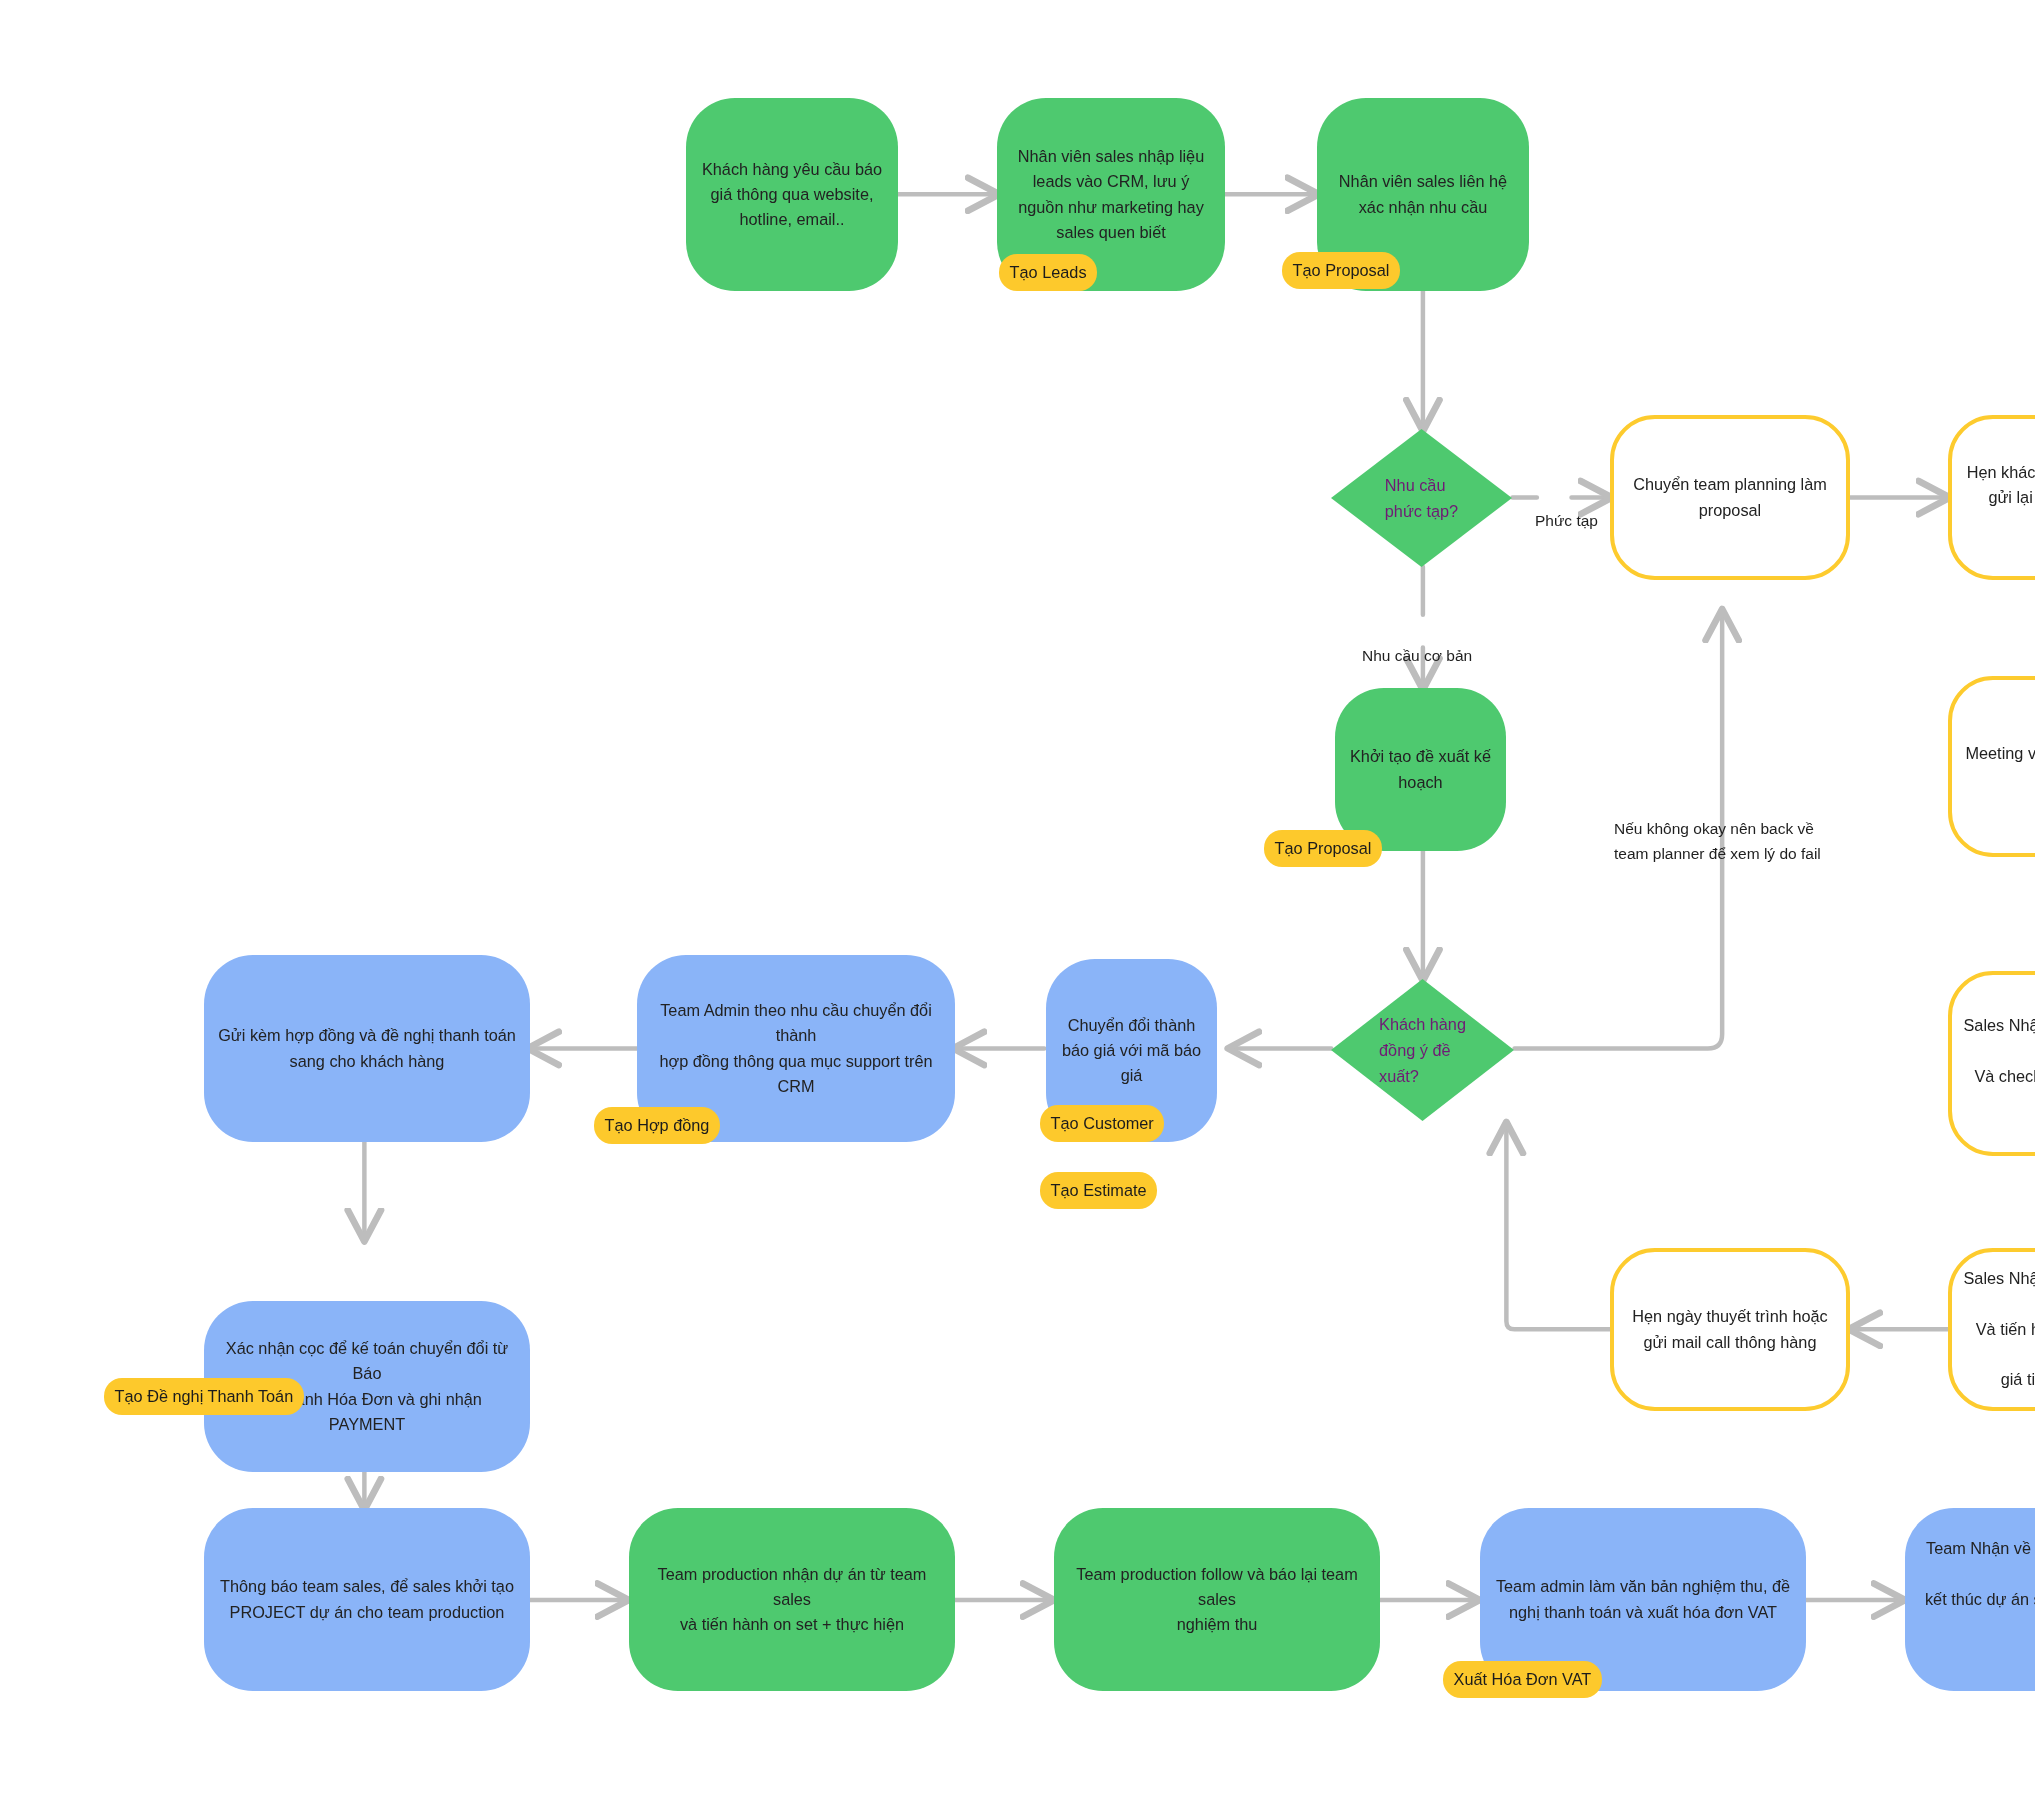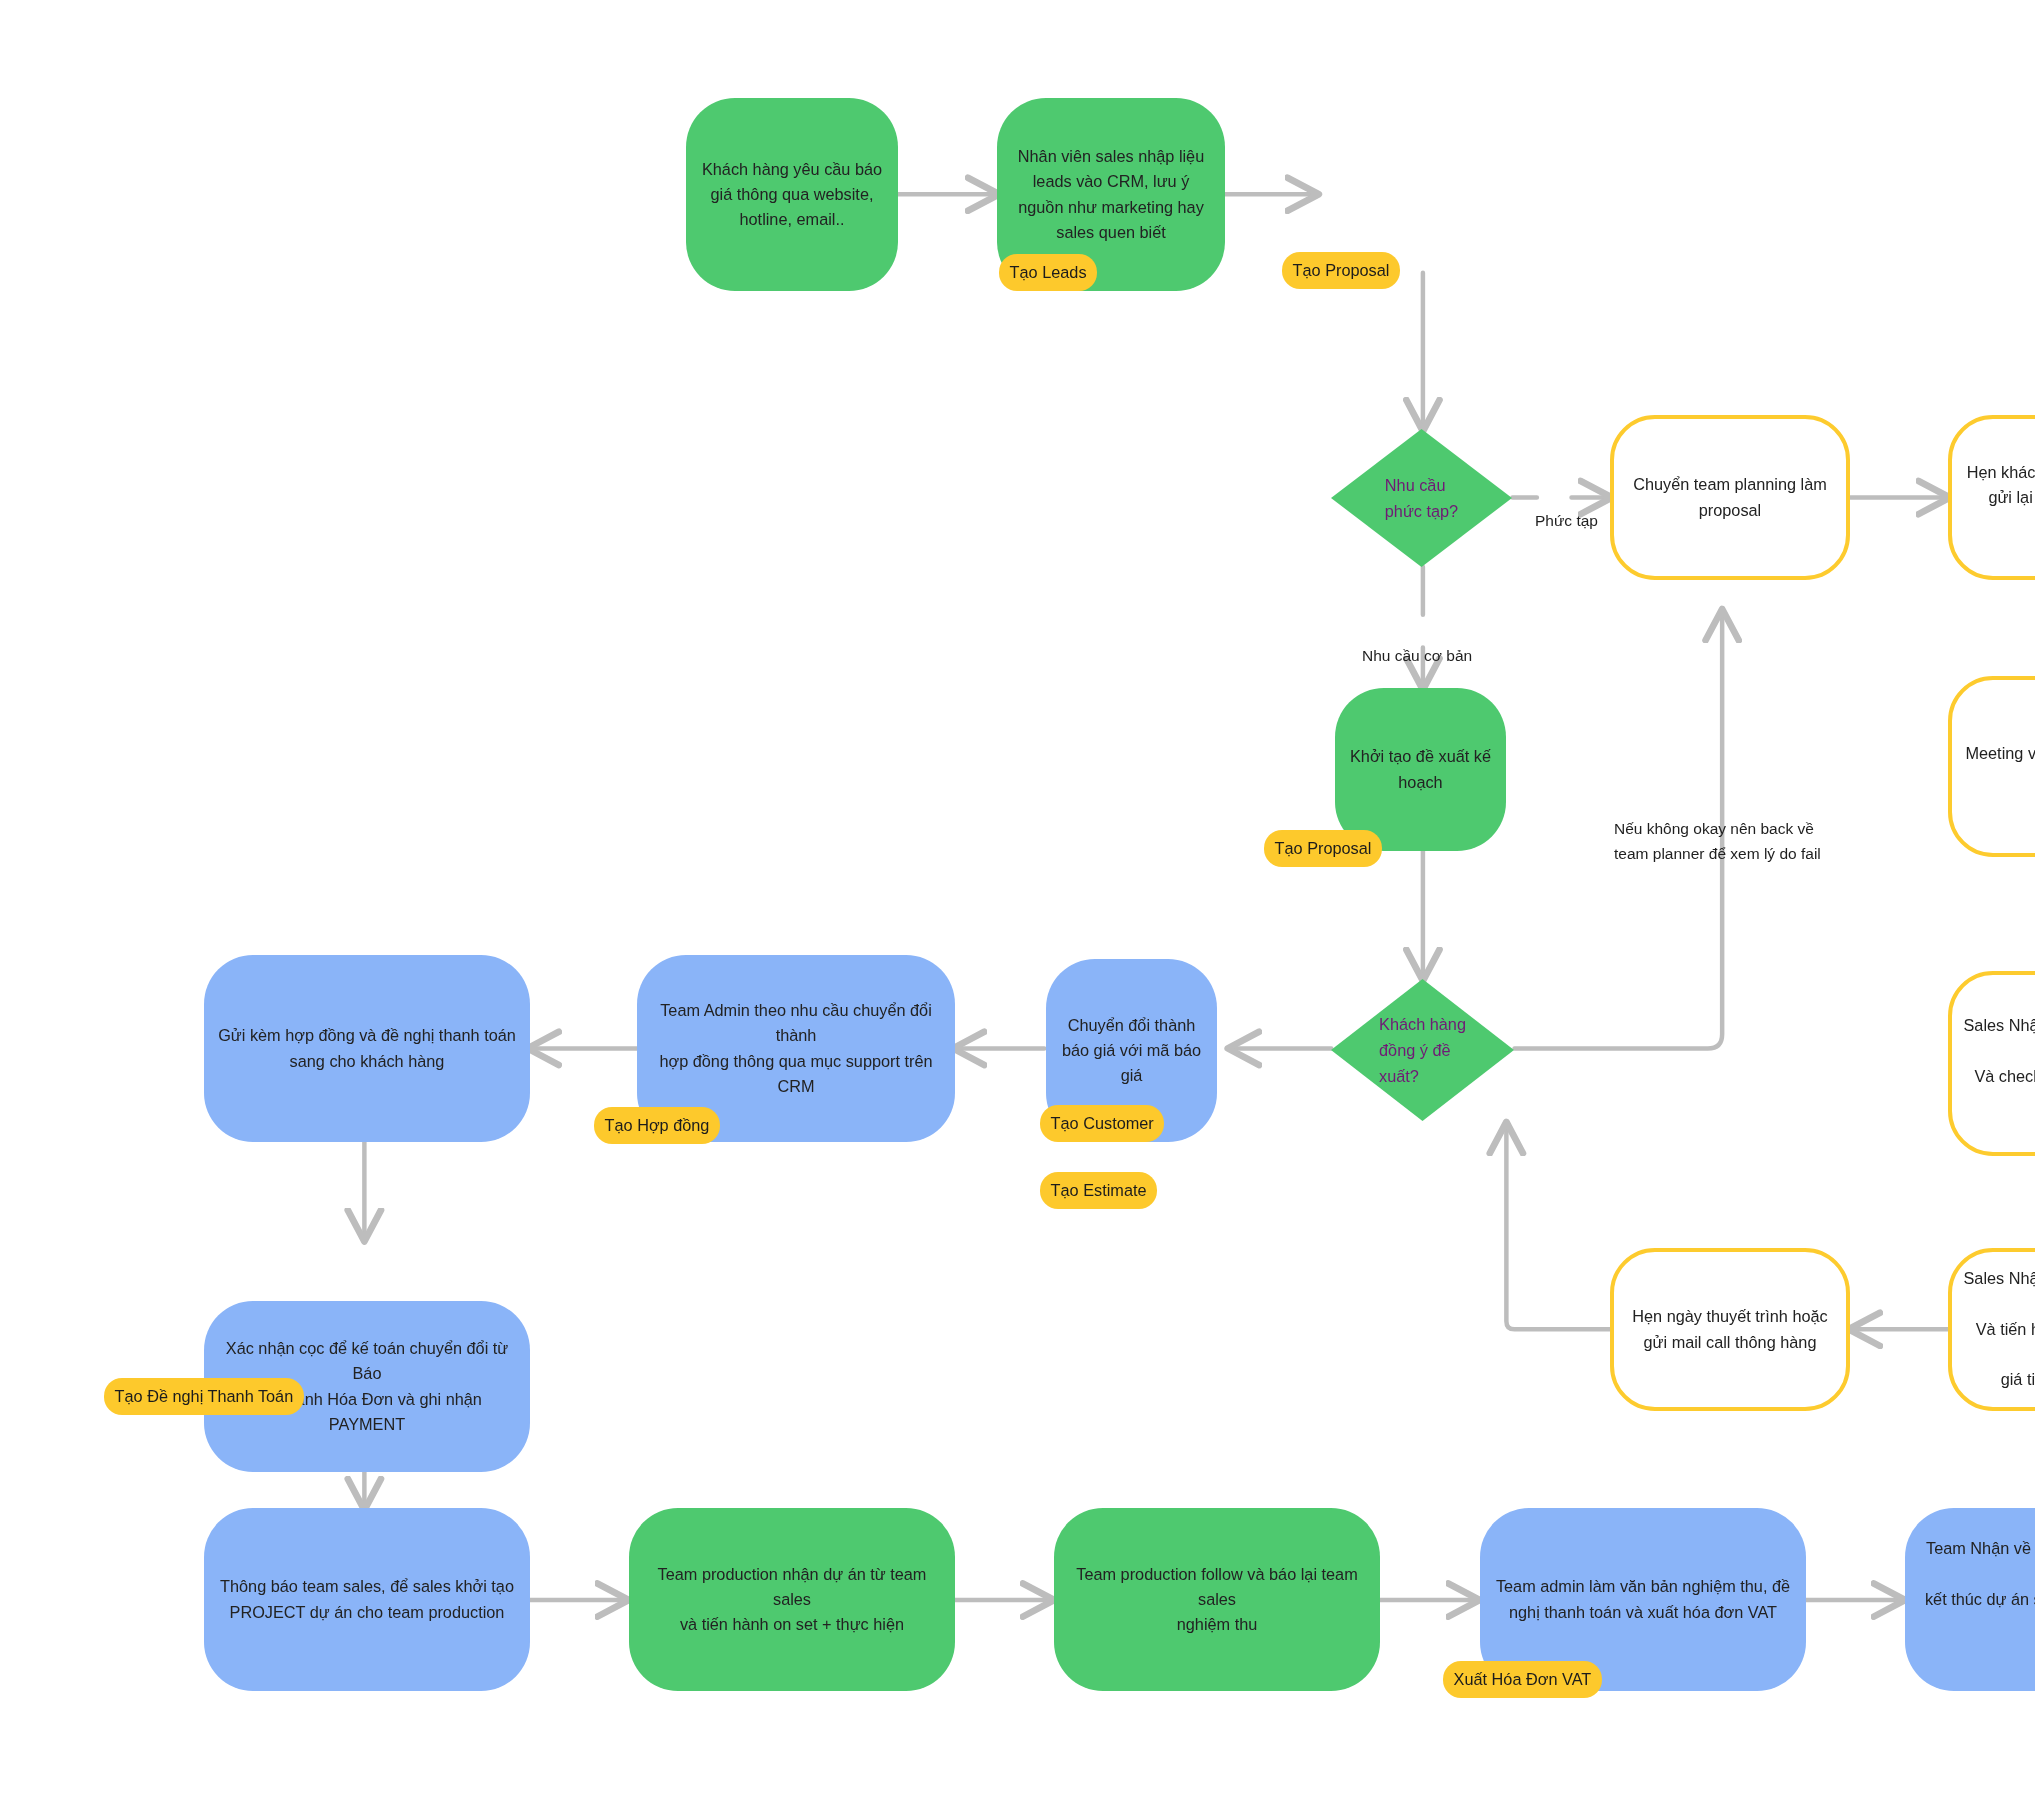--- a/index.html
+++ b/index.html
@@ -94,20 +94,24 @@
   <div class="node green" style="left:997px;top:98px;width:228px;height:193px;">
     <span class="txt">Nhân viên sales nhập liệu
 leads vào CRM, lưu ý
 nguồn như marketing hay
 sales quen biết</span>
   </div>
   <div class="badge" style="left:999px;top:254px;height:37px;">
     <span>Tạo Leads</span>
   </div>
 
+  <div class="node green" style="left:1317px;top:98px;width:212px;height:193px;">
+    <span class="txt">Nhân viên sales liên hệ
+xác nhận nhu cầu</span>
+  </div>
   <div class="badge" style="left:1282px;top:252px;height:37px;">
     <span>Tạo Proposal</span>
   </div>
 
   <div class="diamond" style="left:1331px;top:429px;width:181px;height:138px;">
     <div class="dshape"></div>
     <span class="txt">Nhu cầu
 phức tạp?</span>
   </div>
 

